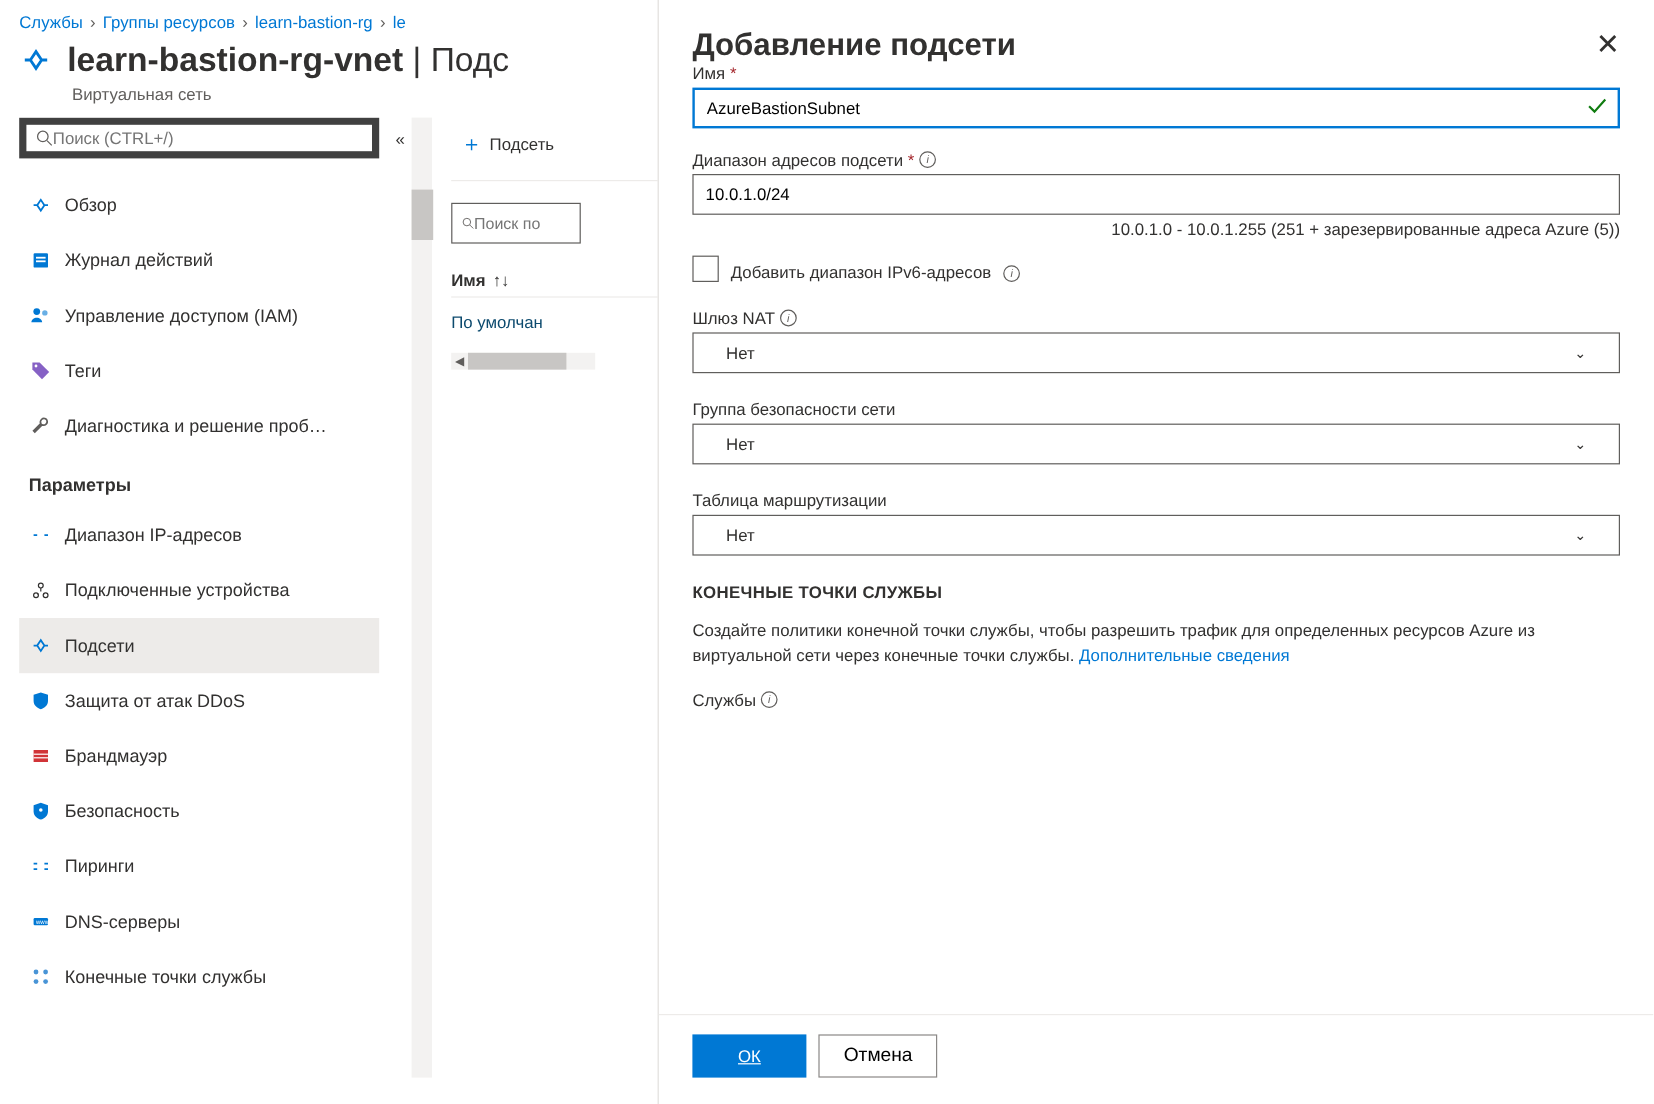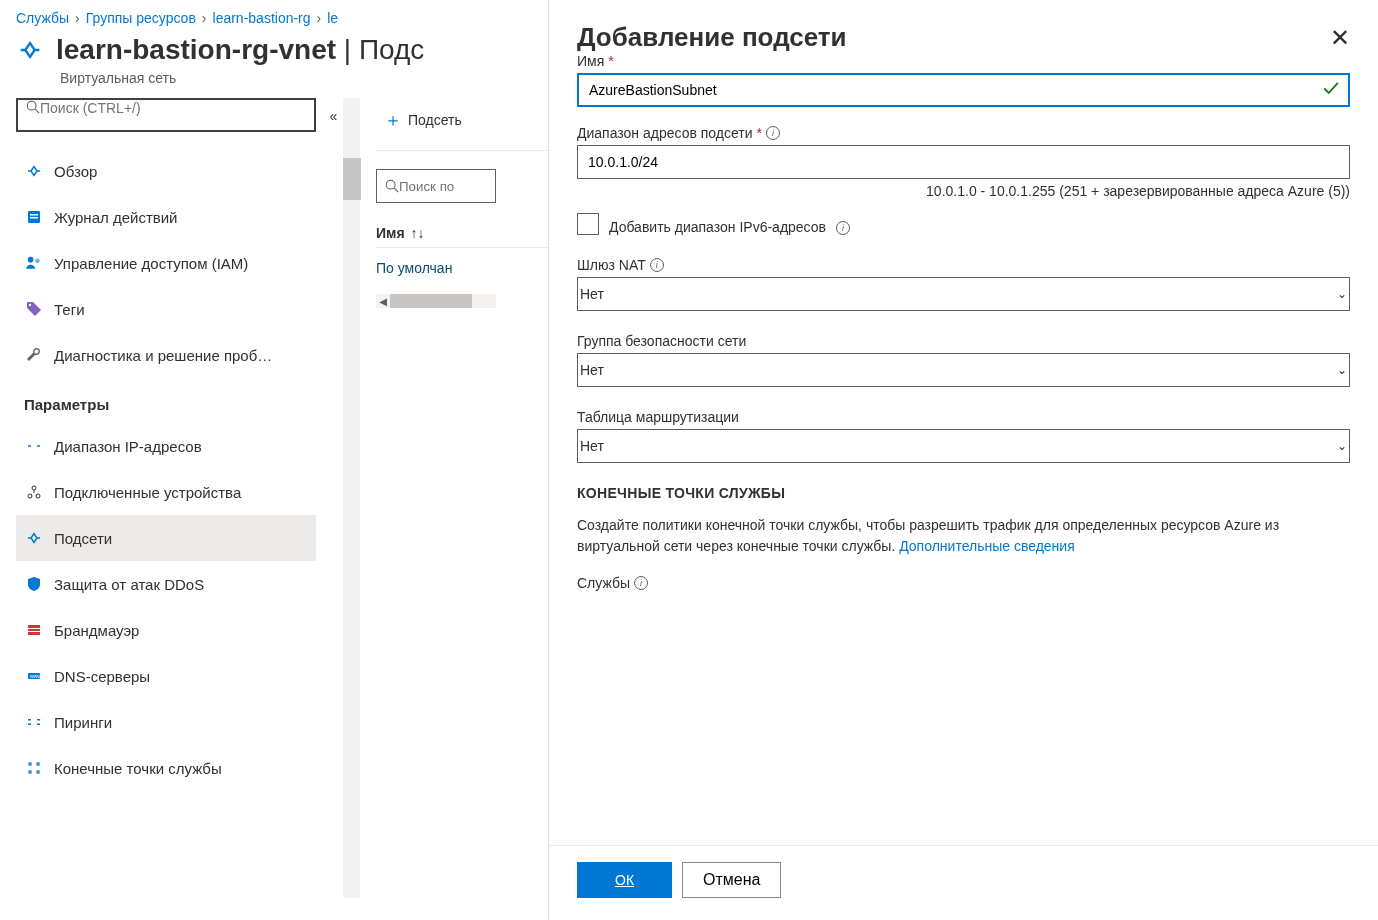--- a/index.html
+++ b/index.html
@@ -9,33 +9,33 @@
 .breadcrumb .sep { color: #605e5c; }
 .header { padding: 0 16px 10px; display: flex; align-items: center; gap: 12px; }
 .header-icon { width: 28px; height: 28px; display: flex; align-items: center; justify-content: center; }
 .header-title { font-size: 28px; font-weight: 600; }
 .header-title .light { font-weight: 400; }
 .header-sub { padding: 0 16px 0 60px; font-size: 14px; color: #605e5c; margin-top: -6px; margin-bottom: 12px; }
 .layout { display: flex; height: calc(100% - 120px); }
 .sidebar { width: 360px; display: flex; }
 .sidebar-left { width: 340px; padding: 0 8px 0 16px; overflow-y: auto; }
 .sidebar-collapse { width: 20px; display: flex; align-items: flex-start; padding-top: 10px; justify-content: center; }
-.search-box { display: flex; align-items: flex-start; border: 2px solid #404040; height: 34px; padding: 0 8px; margin-bottom: 16px; width: 310px; }
+.search-box { display: flex; align-items: center; border: 6px solid #404040; height: 34px; padding: 0 8px; margin-bottom: 16px; width: 310px; }
 .search-box input { border: none; outline: none; flex: 1; font-size: 14px; }
 .nav-item { display: flex; align-items: center; height: 46px; padding: 0 8px; gap: 10px; cursor: pointer; font-size: 15px; }
 .nav-item.selected { background: #edebe9; }
 .nav-section { font-weight: 600; padding: 18px 8px 10px; font-size: 15px; }
 .nav-icon { width: 20px; height: 20px; display: flex; align-items: center; justify-content: center; flex-shrink: 0; }
 .scrollbar-track { width: 18px; background: #f3f2f1; position: relative; }
 .scrollbar-thumb { width: 18px; height: 42px; background: #c8c6c4; position: absolute; top: 60px; }
 .main { flex: 1; padding: 0 16px; position: relative; }
 .toolbar { display: flex; align-items: center; gap: 8px; padding: 6px 0 14px; border-bottom: 1px solid #edebe9; }
 .toolbar-btn { display: flex; align-items: center; gap: 6px; padding: 4px 8px; cursor: pointer; color: #323130; }
 .toolbar-btn .plus { color: #0078d4; font-size: 18px; font-weight: 300; }
-.main-search { margin-top: 18px; width: 120px; display: flex; align-items: center; border: 1px solid #605e5c; height: 34px; padding: 0 8px; }
+.main-search { margin-top: 18px; width: 108px; display: flex; align-items: center; border: 1px solid #605e5c; height: 34px; padding: 0 8px; }
 .main-search input { border: none; outline: none; width: 80px; }
 .tbl-head { margin-top: 22px; display: flex; align-items: center; gap: 6px; font-weight: 600; padding-bottom: 6px; }
 .tbl-row { border-top: 1px solid #edebe9; padding: 12px 0; }
 .tbl-row a { color: #0c4a6e; text-decoration: none; }
 .hscroll { margin-top: 6px; height: 14px; background: #f3f2f1; width: 120px; position: relative; display: flex; align-items: center; }
 .hscroll-arrow { width: 14px; text-align: center; font-size: 10px; color: #605e5c; }
 .hscroll-thumb { width: 82px; height: 14px; background: #c8c6c4; }
 .panel { position: absolute; top: 0; right: 0; bottom: 0; width: 830px; background: #fff; border-left: 1px solid #e1dfdd; padding: 22px 28px; overflow-y: auto; }
 .panel-head { display: flex; justify-content: space-between; align-items: center; }
 .panel-title { font-size: 26px; font-weight: 600; }
@@ -43,21 +43,21 @@
 .field-label { font-size: 14px; margin-bottom: 4px; display: flex; align-items: center; gap: 4px; }
 .req { color: #a4262c; }
 .info-icon { width: 14px; height: 14px; border: 1px solid #605e5c; border-radius: 50%; display: inline-flex; align-items: center; justify-content: center; font-size: 9px; font-style: italic; color: #605e5c; }
 .text-input { width: 100%; height: 34px; border: 1px solid #605e5c; padding: 0 10px; font-size: 14px; outline: none; }
 .text-input.focused { border: 2px solid #0078d4; }
 .valid-check { position: absolute; right: 10px; top: 50%; transform: translateY(-50%); color: #107c10; }
 .input-wrap { position: relative; margin-bottom: 18px; }
 .helper { text-align: right; font-size: 14px; color: #323130; margin-top: -14px; margin-bottom: 14px; }
 .checkbox-row { display: flex; align-items: flex-end; gap: 10px; margin-bottom: 22px; }
 .checkbox { width: 22px; height: 22px; border: 1px solid #605e5c; cursor: pointer; }
-.select-box { width: 100%; height: 34px; border: 1px solid #605e5c; padding: 0 2px; display: flex; align-items: center; justify-content: space-between; cursor: pointer; margin-bottom: 22px; }
+.select-box { width: 100%; height: 34px; border: 1px solid #605e5c; padding: 0 27px; display: flex; align-items: center; justify-content: space-between; cursor: pointer; margin-bottom: 22px; }
 .chevron { font-size: 12px; }
 .section-title { font-weight: 600; letter-spacing: 0.3px; margin: 18px 0 14px; font-size: 14px; }
 .desc { font-size: 14px; line-height: 1.5; margin-bottom: 18px; }
 .desc a { color: #0078d4; text-decoration: none; }
 .footer { position: absolute; bottom: 0; left: 0; right: 0; padding: 16px 28px 22px; background: #fff; border-top: 1px solid #edebe9; display: flex; gap: 10px; }
 .btn-primary { background: #0078d4; color: #fff; border: none; padding: 8px 38px; font-size: 14px; cursor: pointer; text-decoration: underline; }
 .btn-secondary { background: #fff; border: 1px solid #8a8886; padding: 8px 20px; font-size: 16px; cursor: pointer; }
 </style>
 </head>
 <body>
@@ -186,33 +186,42 @@
               <rect x="2" y="3" width="12" height="10" fill="#d13438"></rect>
               <rect x="2" y="6" width="12" height="1" fill="#fff"></rect>
               <rect x="2" y="9" width="12" height="1" fill="#fff"></rect>
             </svg>
           </span>
         <span>Брандмауэр</span>
       </div>
       <div class="nav-item">
         <span class="nav-icon">
             <svg width="16" height="16" viewBox="0 0 16 16">
+              <path d="M8 1l6 2v5c0 4-3 6-6 7-3-1-6-3-6-7V3z" fill="#0078d4"></path>
+              <circle cx="8" cy="7" r="1.5" fill="#fff"></circle>
+            </svg>
+          </span>
+        <span>Безопасность</span>
+      </div>
+      <div class="nav-item">
+        <span class="nav-icon">
+            <svg width="18" height="18" viewBox="0 0 24 24">
+              <path fill="none" stroke="#0078d4" stroke-width="2" d="M4 9h4m8 0h4M4 15h4m8 0h4"></path>
+            </svg>
+          </span>
+        <span>Пиринги</span>
+      </div>
+      <div class="nav-item">
+        <span class="nav-icon">
+            <svg width="16" height="16" viewBox="0 0 16 16">
               <rect x="2" y="5" width="12" height="6" rx="1" fill="#0078d4"></rect>
               <text x="4" y="10" font-size="5" fill="#fff">www</text>
             </svg>
           </span>
         <span>DNS-серверы</span>
-      </div>
-      <div class="nav-item">
-        <span class="nav-icon">
-            <svg width="18" height="18" viewBox="0 0 24 24">
-              <path fill="none" stroke="#0078d4" stroke-width="2" d="M4 9h4m8 0h4M4 15h4m8 0h4"></path>
-            </svg>
-          </span>
-        <span>Пиринги</span>
       </div>
       <div class="nav-item">
         <span class="nav-icon">
             <svg width="16" height="16" viewBox="0 0 16 16">
               <circle cx="4" cy="4" r="2" fill="#4894d6"></circle>
               <circle cx="12" cy="4" r="2" fill="#4894d6"></circle>
               <circle cx="4" cy="12" r="2" fill="#4894d6"></circle>
               <circle cx="12" cy="12" r="2" fill="#4894d6"></circle>
             </svg>
           </span>

